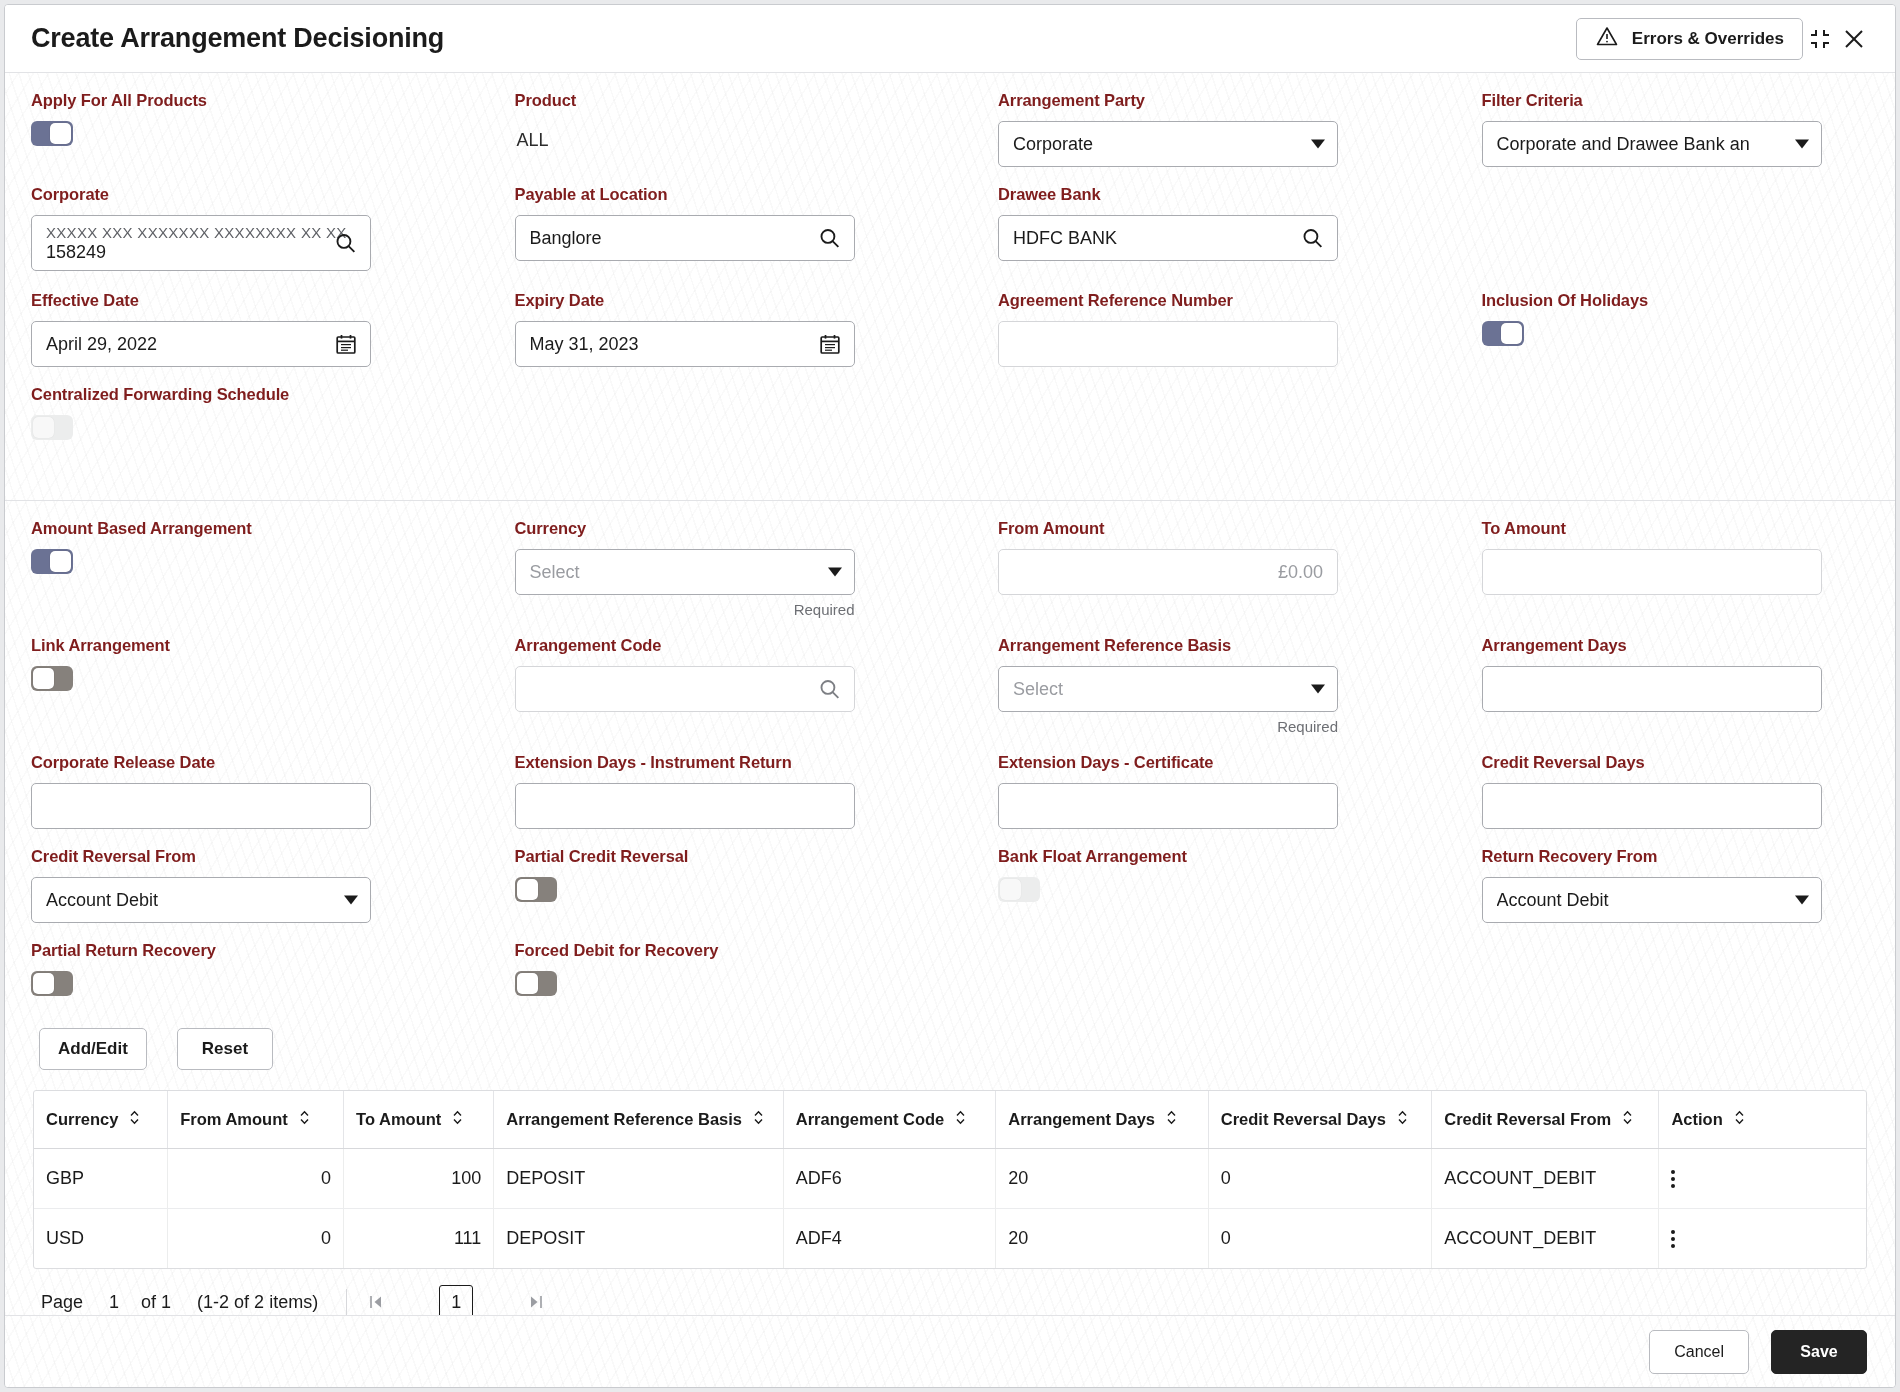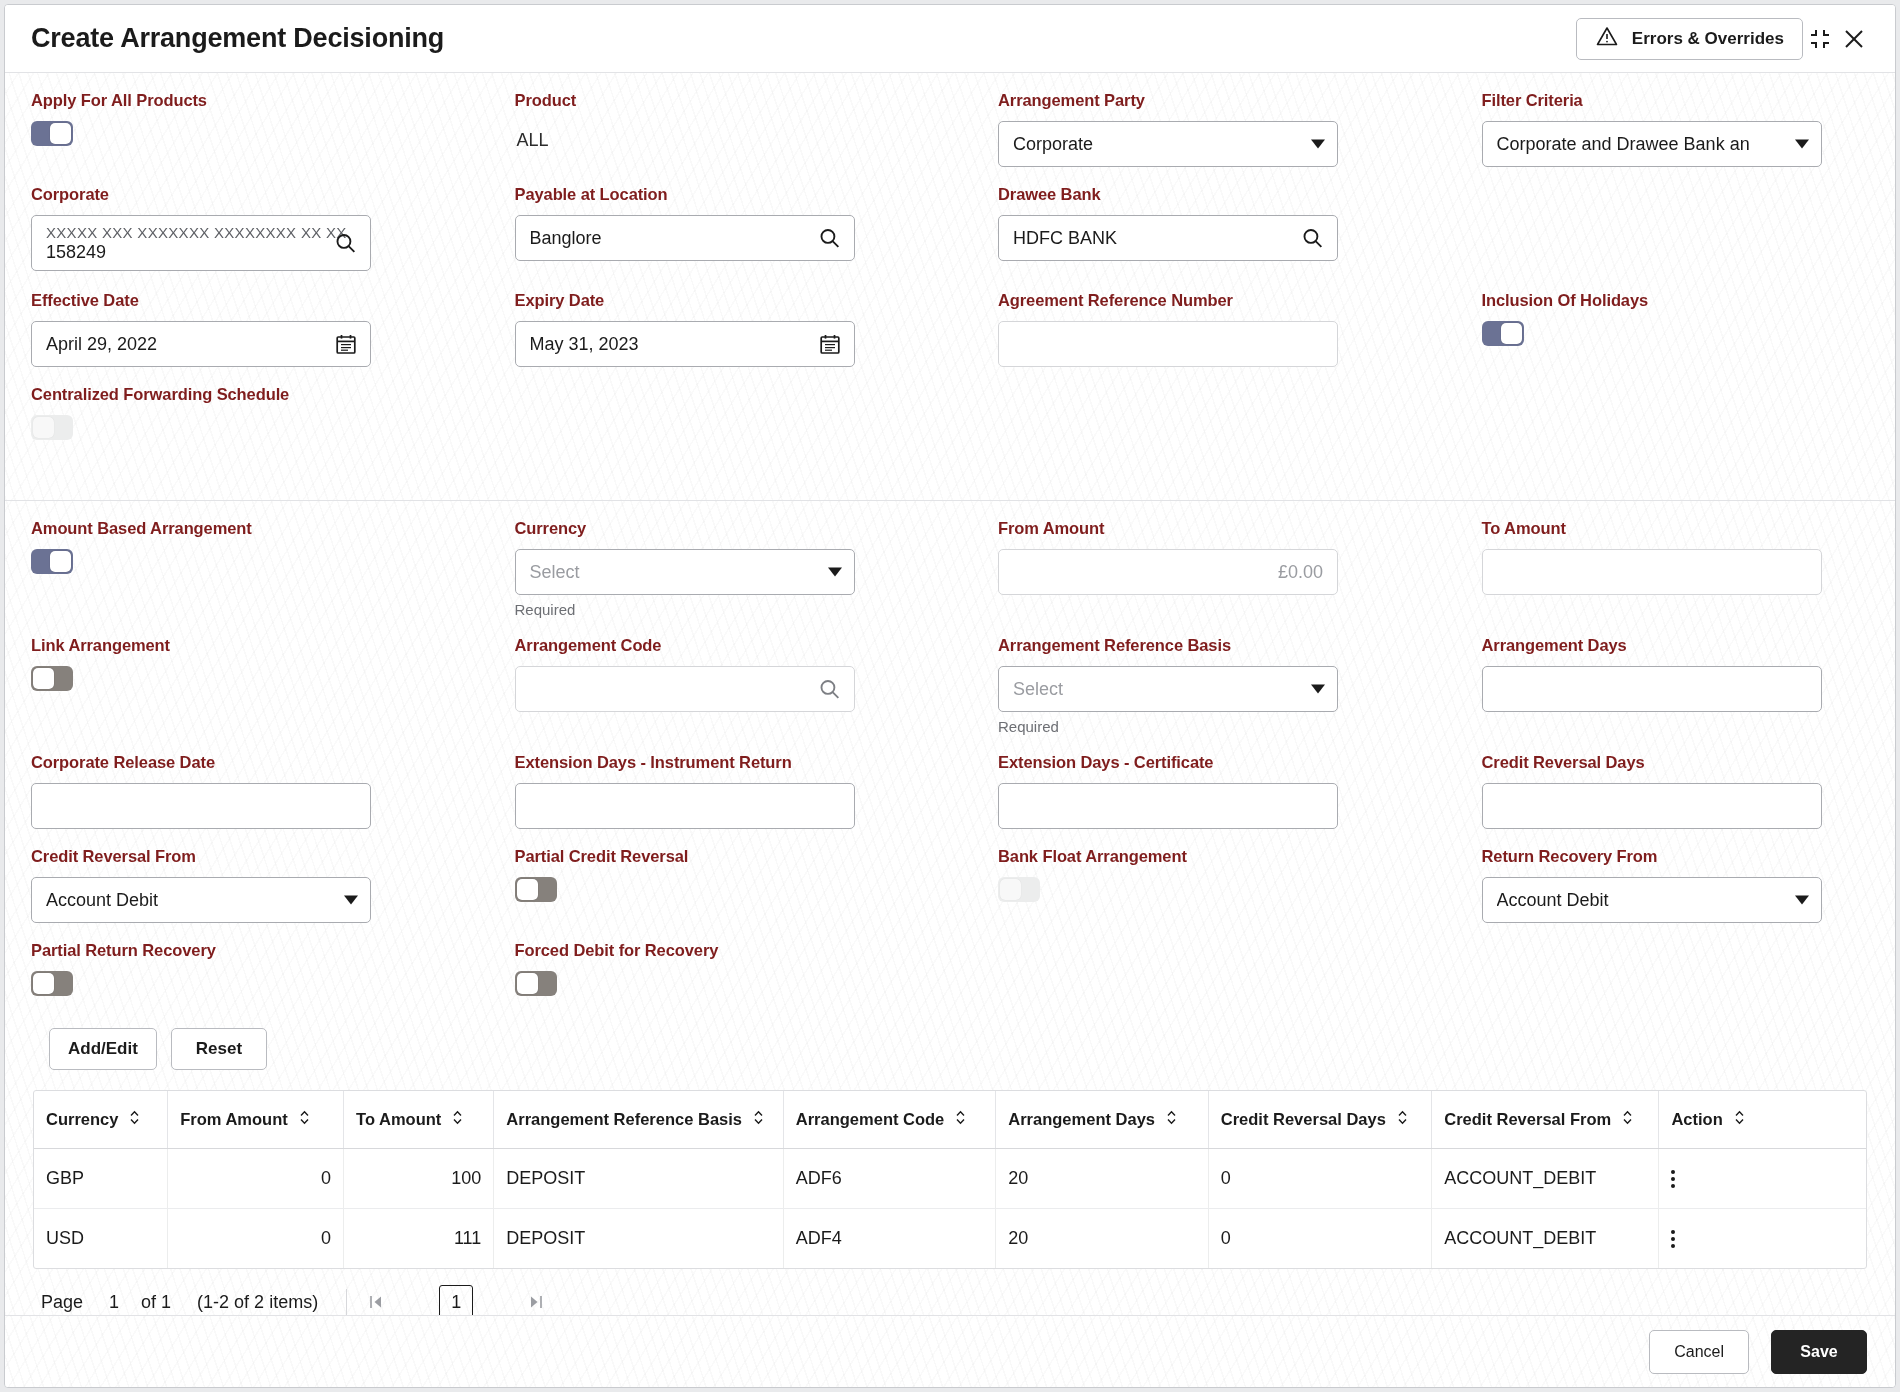--- a/index.html
+++ b/index.html
@@ -95,41 +95,41 @@
   .input.two-line .realval { font-size: 18px; color: #1b1b1b; line-height: 22px; }
   .input .adorn {
     position: absolute; right: 12px; top: 50%; transform: translateY(-50%);
     display: flex; align-items: center; color: #1b1b1b;
   }
   .select { cursor: pointer; }
   .caret {
     width: 0; height: 0; border-left: 7px solid transparent;
     border-right: 7px solid transparent; border-top: 9px solid #1b1b1b;
   }
-  .req { font-size: 15px; color: #6d6f74; text-align: left; max-width: 340px; margin-top: 6px; }
+  .req { font-size: 15px; color: #6d6f74; text-align: right; max-width: 340px; margin-top: 6px; }
 
   
   .toggle {
     width: 42px; height: 25px; border-radius: 6px;
     position: relative; cursor: pointer; margin-top: 4px;
     background: #6b7294;
   }
   .toggle .knob {
     position: absolute; top: 2px; width: 21px; height: 21px;
     border-radius: 5px; background: #fff; right: 2px;
     box-shadow: 0 0 1px rgba(0,0,0,.35);
   }
   .toggle.off { background: #86817c; }
   .toggle.off .knob { right: auto; left: 2px; }
   .toggle.disabled { background: #eceded; cursor: default; }
   .toggle.disabled .knob { background: #f8f8f8; right: auto; left: 2px;
     box-shadow: 0 0 1px rgba(0,0,0,.12); }
 
   
-  .btn-row { display: flex; gap: 14px; margin: 14px 0 20px 18px; }
+  .btn-row { display: flex; gap: 30px; margin: 14px 0 20px 8px; }
   .btn {
     height: 42px; min-width: 96px; padding: 0 18px;
     border: 1px solid #b9bbc0; border-radius: 5px; background: #fff;
     font-size: 17px; font-weight: bold; color: #1b1b1b; cursor: pointer;
     font-family: "Liberation Sans", sans-serif;
   }
 
   
   .table-wrap { margin: 0 2px 0 2px; border: 1px solid #dcdde0; border-radius: 3px;
     background: #fff; }

